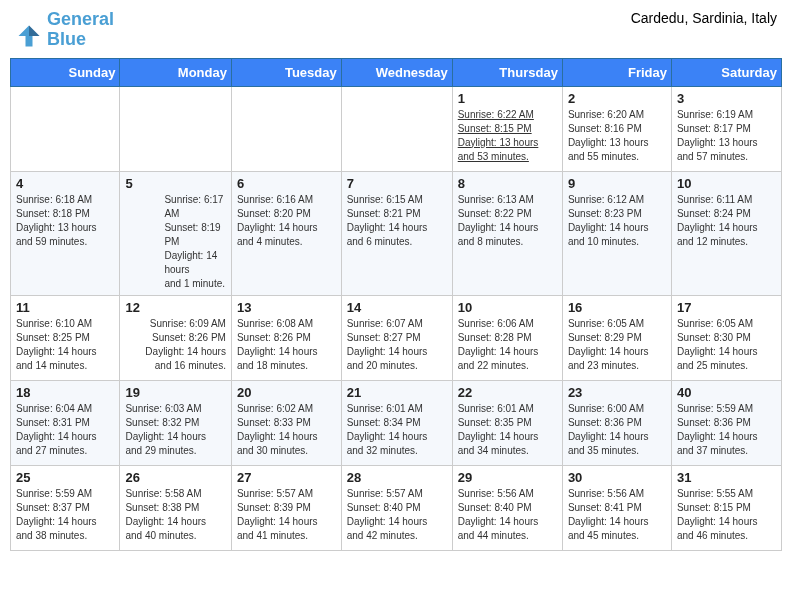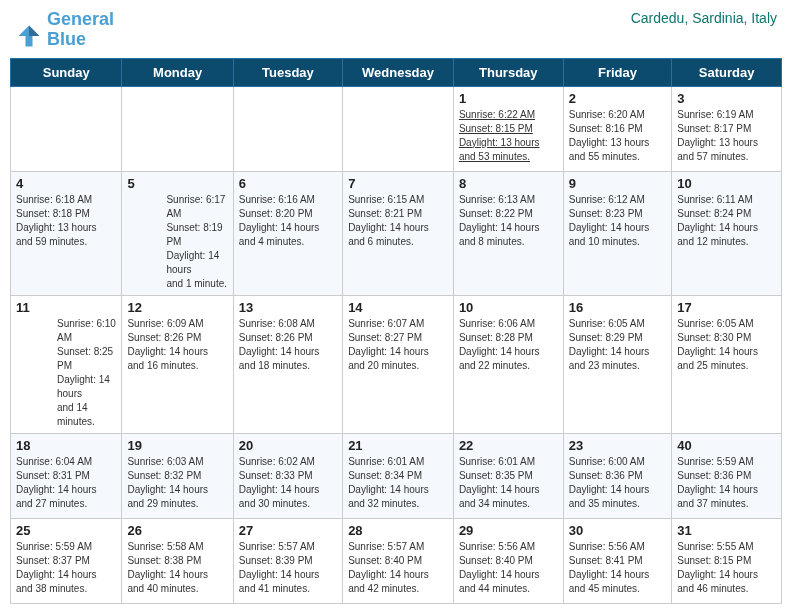--- a/index.html
+++ b/index.html
@@ -38,34 +38,34 @@
     .title-block {
       text-align: right;
     }
     .month-title {
       font-size: 32px;
       font-weight: bold;
       color: #1a3a5c;
     }
     .location-title {
       font-size: 14px;
-      color: #0f766e;
+      color: #000000;
     }
     .calendar {
       width: 100%;
       border-collapse: collapse;
       border: 1px solid #ccc;
     }
     .calendar th {
-      background-color: #0c4a6e;
+      background-color: #3b82f6;
       color: #fff;
       font-size: 13px;
       font-weight: bold;
       padding: 6px 4px;
-      text-align: center;
+      text-align: right;
       border: 1px solid #2a6fa0;
     }
     .calendar td {
       vertical-align: top;
       border: 1px solid #ccc;
       padding: 4px 5px;
       width: 113px;
       min-height: 80px;
       font-size: 10.5px;
       color: #333;
@@ -199,28 +199,28 @@
           <span class="day-number">10</span>
           <div class="day-info" style="white-space: pre-line;">Sunrise: 6:11 AM
 Sunset: 8:24 PM
 Daylight: 14 hours
 and 12 minutes.</div>
         </td>
       </tr>
       <tr class="week-row">
         <td>
           <span class="day-number">11</span>
-          <div class="day-info" style="white-space: pre-line; margin-left: 41px;">Sunrise: 6:10 AM
+          <div class="day-info" style="white-space: pre-line;">Sunrise: 6:10 AM
 Sunset: 8:25 PM
 Daylight: 14 hours
 and 14 minutes.</div>
         </td>
         <td>
           <span class="day-number">12</span>
-          <div class="day-info" style="white-space: pre-line;">Sunrise: 6:09 AM
+          <div class="day-info" style="white-space: pre-line; text-align: right;">Sunrise: 6:09 AM
 Sunset: 8:26 PM
 Daylight: 14 hours
 and 16 minutes.</div>
         </td>
         <td>
           <span class="day-number">13</span>
           <div class="day-info" style="white-space: pre-line;">Sunrise: 6:08 AM
 Sunset: 8:26 PM
 Daylight: 14 hours
 and 18 minutes.</div>

